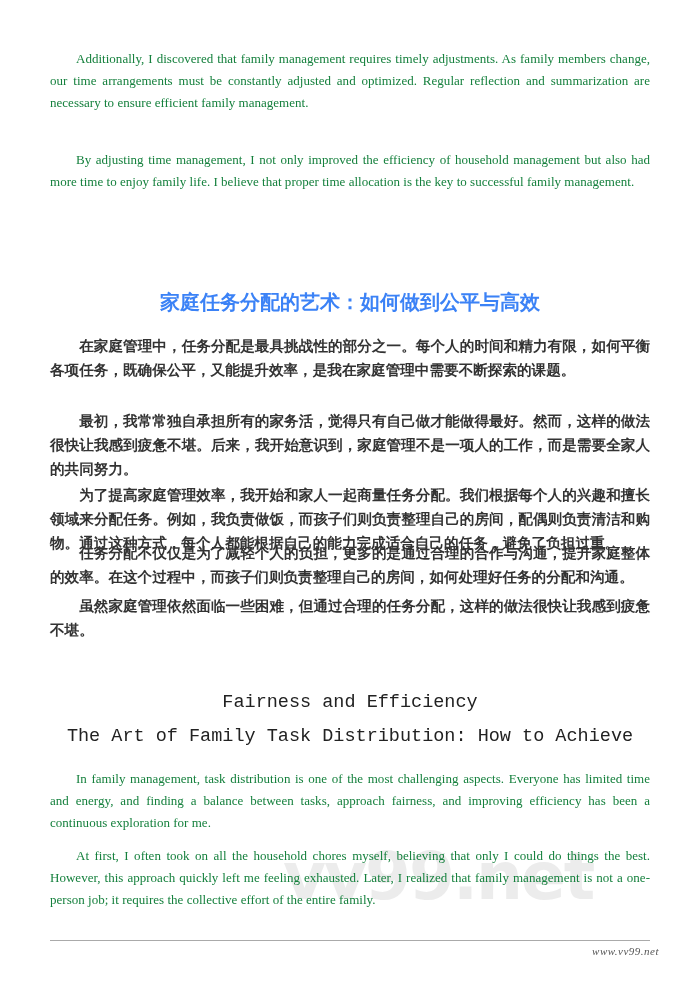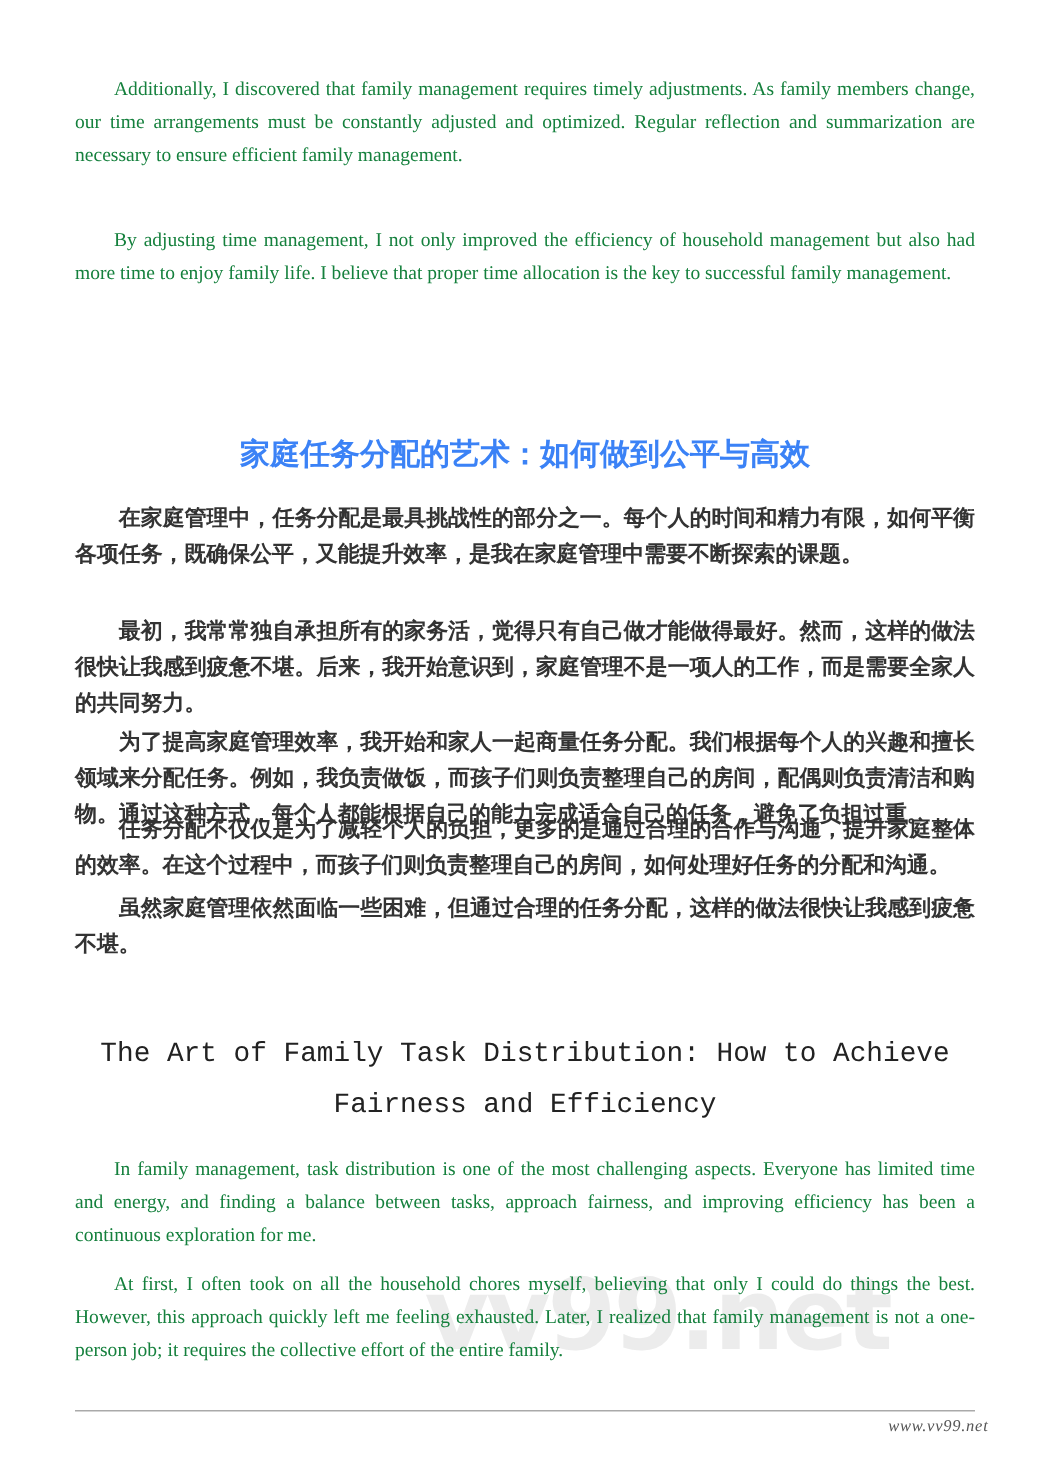--- a/index.html
+++ b/index.html
@@ -52,22 +52,22 @@
 
   <h2 class="h-cn abs" style="top:289px;">家庭任务分配的艺术：如何做到公平与高效</h2>
 
   <p class="p-cn abs" style="top:334px;">在家庭管理中，任务分配是最具挑战性的部分之一。每个人的时间和精力有限，如何平衡各项任务，既确保公平，又能提升效率，是我在家庭管理中需要不断探索的课题。</p>
   <p class="p-cn abs" style="top:385px;margin-top:24px;">最初，我常常独自承担所有的家务活，觉得只有自己做才能做得最好。然而，这样的做法很快让我感到疲惫不堪。后来，我开始意识到，家庭管理不是一项人的工作，而是需要全家人的共同努力。</p>
   <p class="p-cn abs" style="top:483px;">为了提高家庭管理效率，我开始和家人一起商量任务分配。我们根据每个人的兴趣和擅长领域来分配任务。例如，我负责做饭，而孩子们则负责整理自己的房间，配偶则负责清洁和购物。通过这种方式，每个人都能根据自己的能力完成适合自己的任务，避免了负担过重。</p>
   <p class="p-cn abs" style="top:541px;">任务分配不仅仅是为了减轻个人的负担，更多的是通过合理的合作与沟通，提升家庭整体的效率。在这个过程中，而孩子们则负责整理自己的房间，如何处理好任务的分配和沟通。</p>
   <p class="p-cn abs" style="top:594px;">虽然家庭管理依然面临一些困难，但通过合理的任务分配，这样的做法很快让我感到疲惫不堪。</p>
 
   <div class="abs" style="top:686px;">
+    <div class="h-en">Fairness and Efficiency</div>
     <div class="h-en">The Art of Family Task Distribution: How to Achieve</div>
-    <div class="h-en">Fairness and Efficiency</div>
   </div>
 
   <p class="p-en abs" style="top:768px;">In family management, task distribution is one of the most challenging aspects. Everyone has limited time and energy, and finding a balance between tasks, approach fairness, and improving efficiency has been a continuous exploration for me.</p>
   <p class="p-en abs" style="top:845px;">At first, I often took on all the household chores myself, believing that only I could do things the best. However, this approach quickly left me feeling exhausted. Later, I realized that family management is not a one-person job; it requires the collective effort of the entire family.</p>
 </div>
 
 <div class="footer-rule"></div>
 <div class="footer-url">www.vv99.net</div>
 
 </body></html>

